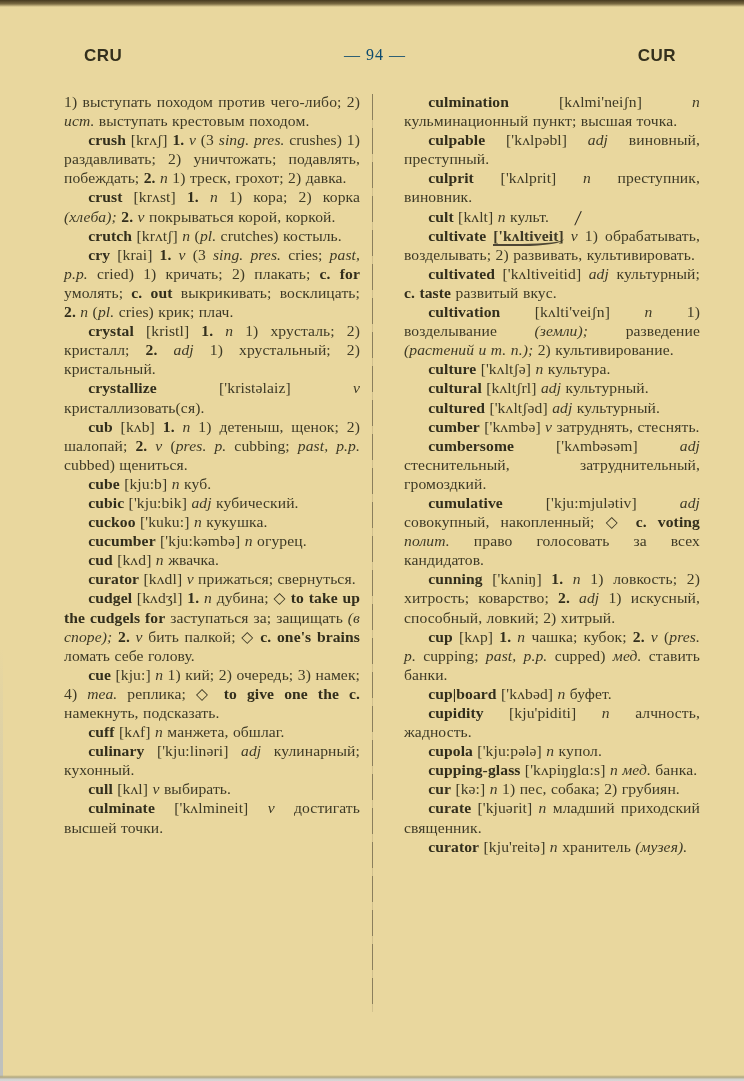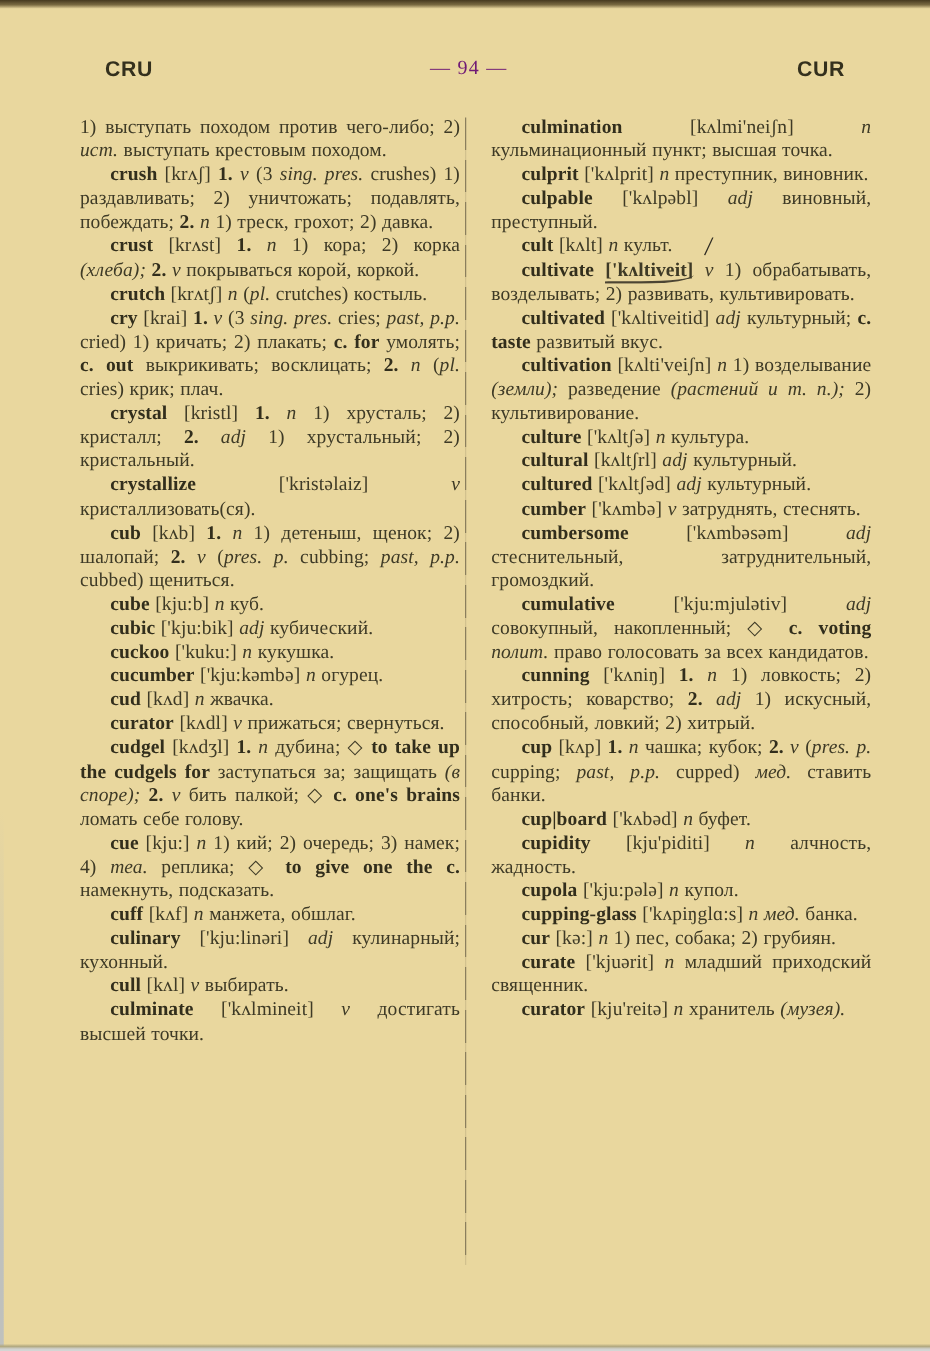--- a/index.html
+++ b/index.html
@@ -22,28 +22,28 @@
     background:linear-gradient(rgba(160,150,118,0),#b1a87f 35%,#d0d2d0 70%,#d6d8d6);}
   .edge-left{position:absolute;left:0;top:0;bottom:0;width:3px;
     background:linear-gradient(rgba(190,190,186,0) 60%,#bfc1bd 92%);}
   .vignette-right{position:absolute;right:0;top:0;bottom:0;width:34px;
     background:linear-gradient(90deg,rgba(140,110,55,0),rgba(140,110,55,.16));}
 
   .header{position:absolute;top:46px;left:84px;width:592px;height:22px;
     display:flex;justify-content:space-between;align-items:baseline;color:#34301d;}
   .guide{font-family:"Liberation Sans","DejaVu Sans",sans-serif;font-weight:700;
     font-size:17px;letter-spacing:.5px;}
-  .pagenum{font-size:16px;letter-spacing:1px;color:#701a75;
+  .pagenum{font-size:16px;letter-spacing:1px;color:#0c4a6e;
     position:absolute;left:50%;transform:translateX(-58%);}
 
   .divider{position:absolute;left:372px;top:94px;height:918px;width:1px;
     background:repeating-linear-gradient(#6b6147 0 26px, rgba(107,97,71,.25) 26px 34px);
     opacity:.75;}
 
-  .columns{position:absolute;top:92px;left:64px;width:636px;display:flex;gap:25px;}
+  .columns{position:absolute;top:92px;left:64px;width:636px;display:flex;gap:44px;}
   .col{width:304px;}
   p.entry{margin:0;text-align:justify;text-indent:1.55em;
     font-size:15.6px;line-height:19.1px;color:#3e3a26;
     word-spacing:.4px;letter-spacing:.1px;}
   p.no-indent{text-indent:0;}
   .seg-b{font-weight:700;color:#322e1c;}
   .seg-i{font-style:italic;}
   .seg-penu{border-bottom:2px solid rgba(48,43,32,.85);border-radius:0 0 60%/7px 5px;font-weight:bold;}
   .seg-pen{display:inline-block;color:#2e2b22;font-size:22px;line-height:0;
     transform:rotate(6deg) translateY(2px);font-weight:400;margin-left:2px;}
@@ -81,22 +81,22 @@
         <p class="entry"><span class="seg-b">curator</span><span class="seg-r"> [kʌdl] </span><span class="seg-i">v</span><span class="seg-r"> прижаться; свернуться.</span></p>
         <p class="entry"><span class="seg-b">cudgel</span><span class="seg-r"> [kʌdʒl] </span><span class="seg-b">1.</span><span class="seg-r"> </span><span class="seg-i">n</span><span class="seg-r"> дубина; ◇ </span><span class="seg-b">to take up the cudgels for</span><span class="seg-r"> заступаться за; защищать </span><span class="seg-i">(в споре);</span><span class="seg-r"> </span><span class="seg-b">2.</span><span class="seg-r"> </span><span class="seg-i">v</span><span class="seg-r"> бить палкой; ◇ </span><span class="seg-b">c. one's brains</span><span class="seg-r"> ломать себе голову.</span></p>
         <p class="entry"><span class="seg-b">cue</span><span class="seg-r"> [kju:] </span><span class="seg-i">n</span><span class="seg-r"> 1) кий; 2) очередь; 3) намек; 4) </span><span class="seg-i">теа.</span><span class="seg-r"> реплика; ◇ </span><span class="seg-b">to give one the c.</span><span class="seg-r"> намекнуть, подсказать.</span></p>
         <p class="entry"><span class="seg-b">cuff</span><span class="seg-r"> [kʌf] </span><span class="seg-i">n</span><span class="seg-r"> манжета, обшлаг.</span></p>
         <p class="entry"><span class="seg-b">culinary</span><span class="seg-r"> ['kju:linəri] </span><span class="seg-i">adj</span><span class="seg-r"> кулинарный; кухонный.</span></p>
         <p class="entry"><span class="seg-b">cull</span><span class="seg-r"> [kʌl] </span><span class="seg-i">v</span><span class="seg-r"> выбирать.</span></p>
         <p class="entry"><span class="seg-b">culminate</span><span class="seg-r"> ['kʌlmineit] </span><span class="seg-i">v</span><span class="seg-r"> достигать высшей точки.</span></p>
       </div>
     <div class="col" id="col-right">
         <p class="entry"><span class="seg-b">culmination</span><span class="seg-r"> [kʌlmi'neiʃn] </span><span class="seg-i">n</span><span class="seg-r"> кульминационный пункт; высшая точка.</span></p>
+        <p class="entry"><span class="seg-b">culpable</span><span class="seg-r"> ['kʌlpəbl] </span><span class="seg-i">adj</span><span class="seg-r"> виновный, преступный.</span></p>
         <p class="entry"><span class="seg-b">culprit</span><span class="seg-r"> ['kʌlprit] </span><span class="seg-i">n</span><span class="seg-r"> преступник, виновник.</span></p>
-        <p class="entry"><span class="seg-b">culpable</span><span class="seg-r"> ['kʌlpəbl] </span><span class="seg-i">adj</span><span class="seg-r"> виновный, преступный.</span></p>
         <p class="entry"><span class="seg-b">cult</span><span class="seg-r"> [kʌlt] </span><span class="seg-i">n</span><span class="seg-r"> культ.</span><span class="seg-pen">/</span></p>
         <p class="entry"><span class="seg-b">cultivate</span><span class="seg-r"> </span><span class="seg-penu">['kʌltiveit]</span><span class="seg-r"> </span><span class="seg-i">v</span><span class="seg-r"> 1) обрабатывать, возделывать; 2) развивать, культивировать.</span></p>
         <p class="entry"><span class="seg-b">cultivated</span><span class="seg-r"> ['kʌltiveitid] </span><span class="seg-i">adj</span><span class="seg-r"> культурный; </span><span class="seg-b">c. taste</span><span class="seg-r"> развитый вкус.</span></p>
         <p class="entry"><span class="seg-b">cultivation</span><span class="seg-r"> [kʌlti'veiʃn] </span><span class="seg-i">n</span><span class="seg-r"> 1) возделывание </span><span class="seg-i">(земли);</span><span class="seg-r"> разведение </span><span class="seg-i">(растений и т. п.);</span><span class="seg-r"> 2) культивирование.</span></p>
         <p class="entry"><span class="seg-b">culture</span><span class="seg-r"> ['kʌltʃə] </span><span class="seg-i">n</span><span class="seg-r"> культура.</span></p>
         <p class="entry"><span class="seg-b">cultural</span><span class="seg-r"> [kʌltʃrl] </span><span class="seg-i">adj</span><span class="seg-r"> культурный.</span></p>
         <p class="entry"><span class="seg-b">cultured</span><span class="seg-r"> ['kʌltʃəd] </span><span class="seg-i">adj</span><span class="seg-r"> культурный.</span></p>
         <p class="entry"><span class="seg-b">cumber</span><span class="seg-r"> ['kʌmbə] </span><span class="seg-i">v</span><span class="seg-r"> затруднять, стеснять.</span></p>
         <p class="entry"><span class="seg-b">cumbersome</span><span class="seg-r"> ['kʌmbəsəm] </span><span class="seg-i">adj</span><span class="seg-r"> стеснительный, затруднительный, громоздкий.</span></p>
         <p class="entry"><span class="seg-b">cumulative</span><span class="seg-r"> ['kju:mjulətiv] </span><span class="seg-i">adj</span><span class="seg-r"> совокупный, накопленный; ◇ </span><span class="seg-b">c. voting</span><span class="seg-r"> </span><span class="seg-i">полит.</span><span class="seg-r"> право голосовать за всех кандидатов.</span></p>

